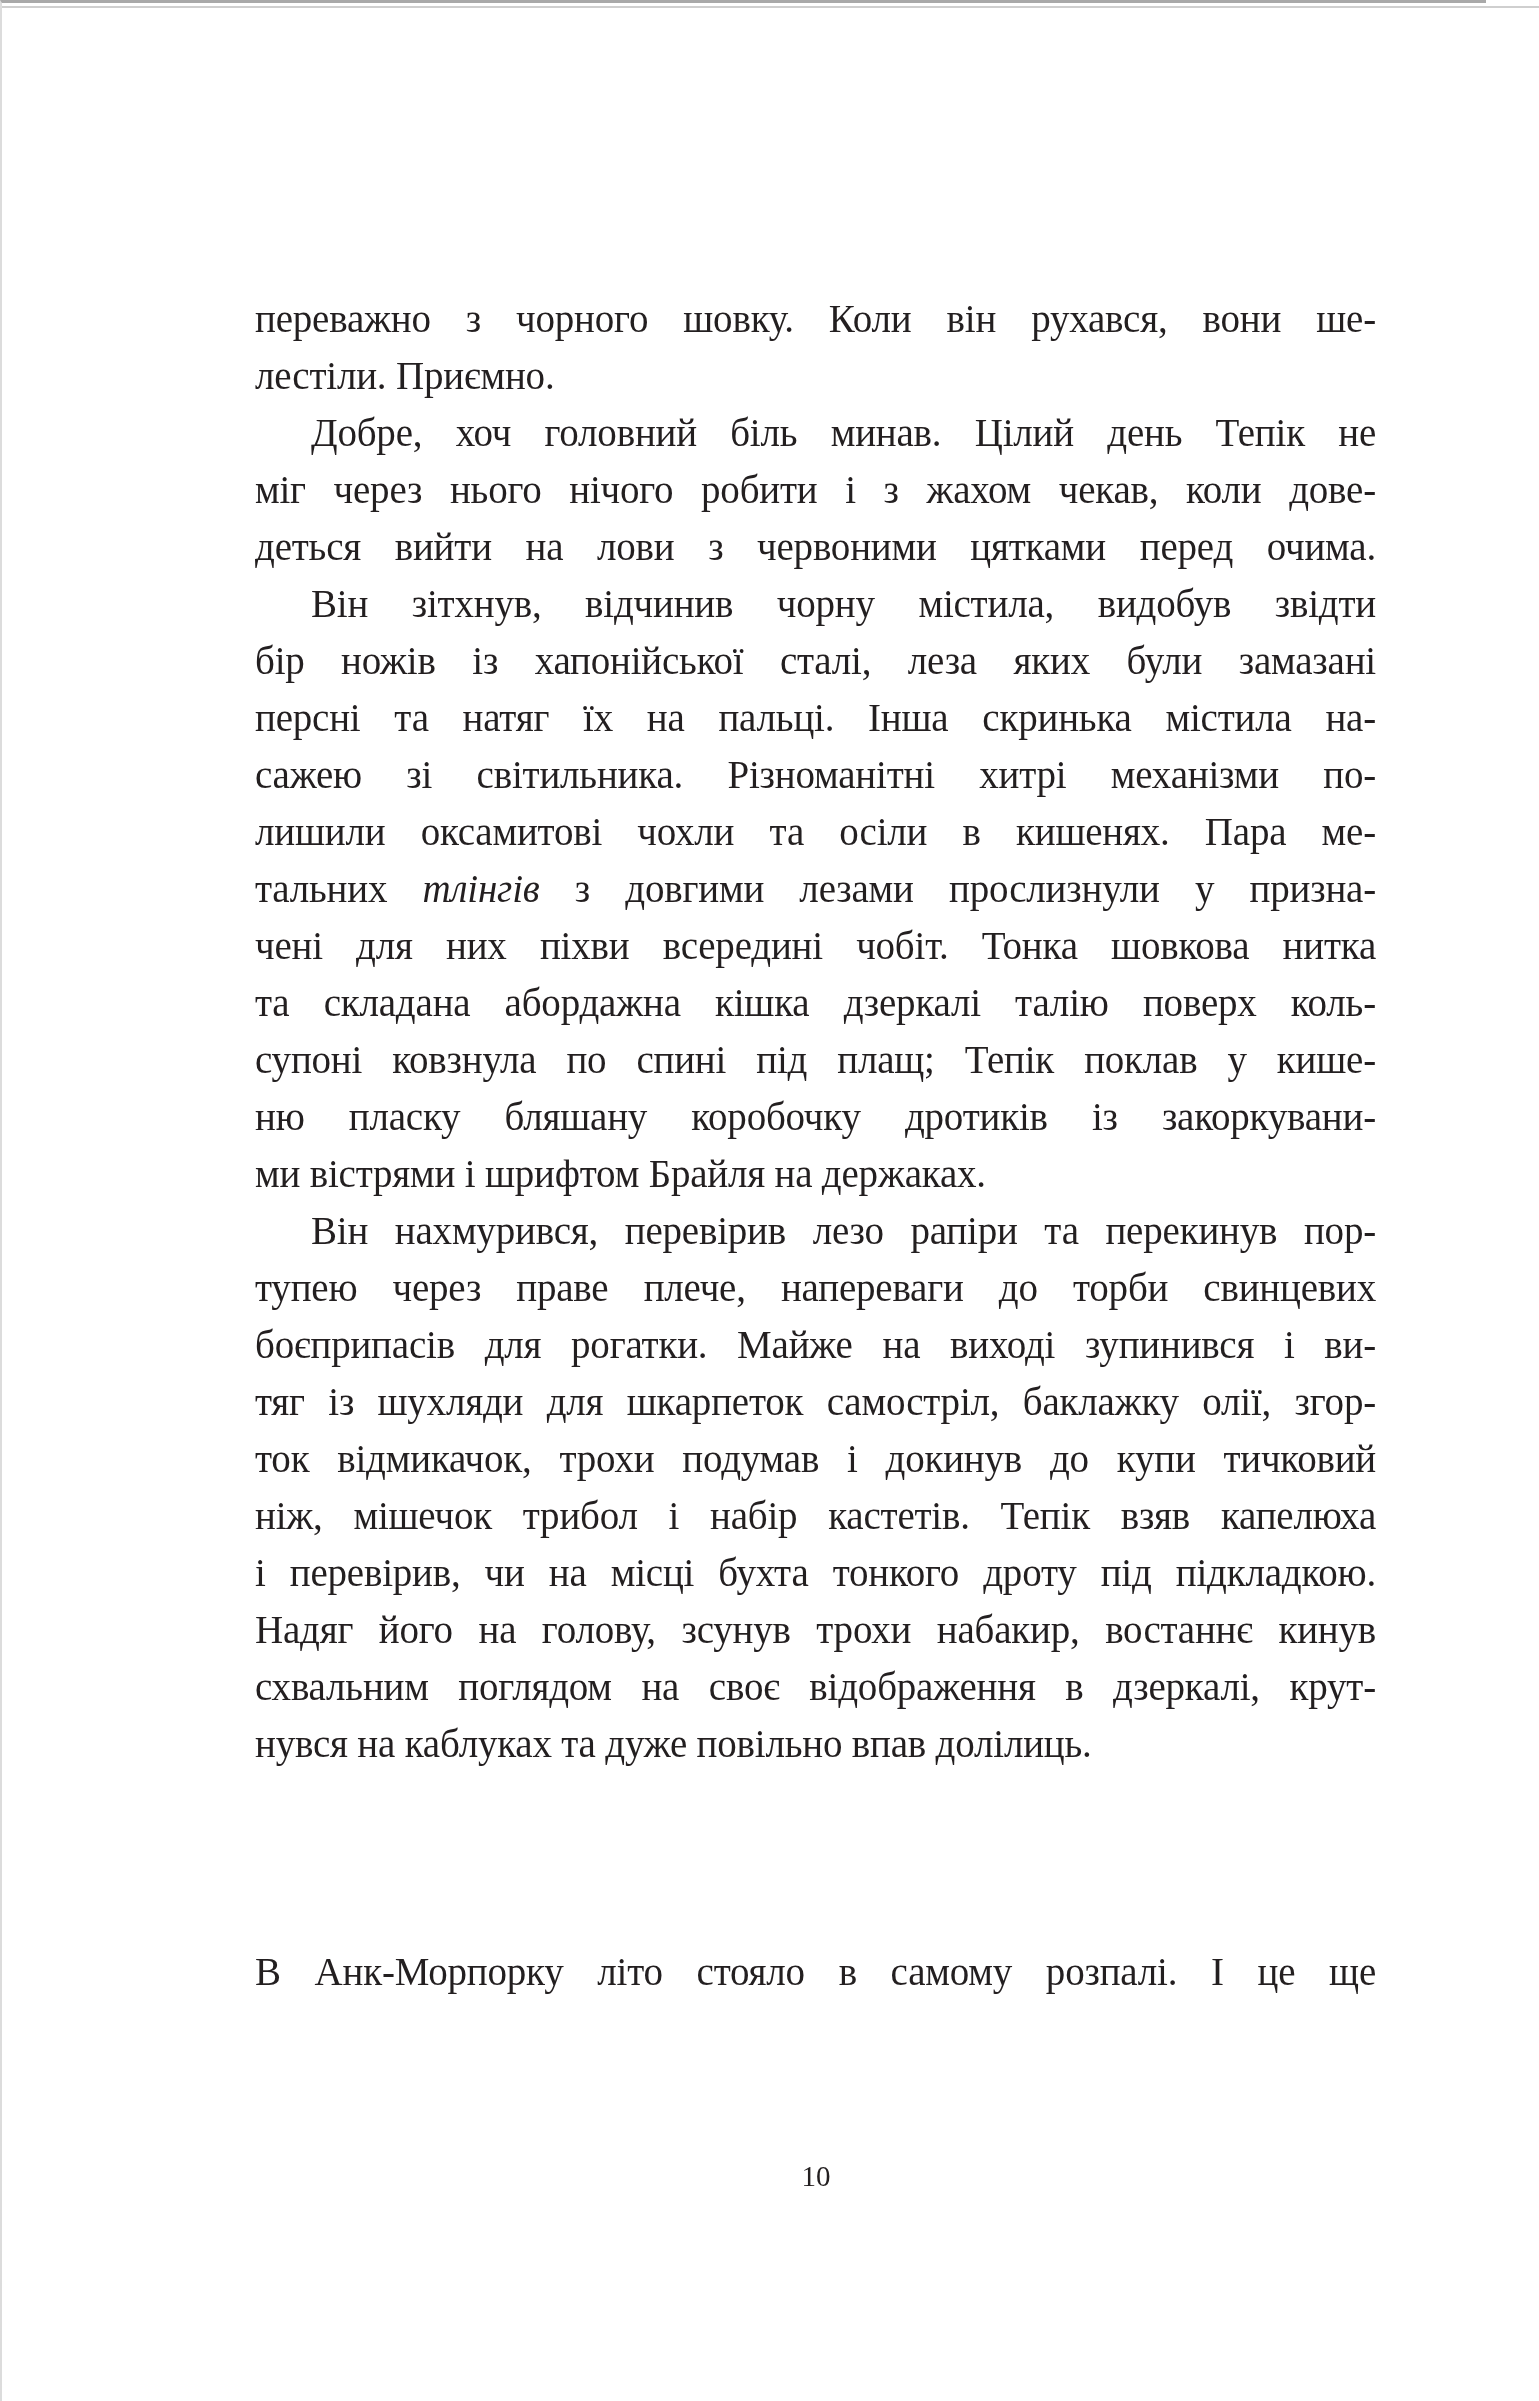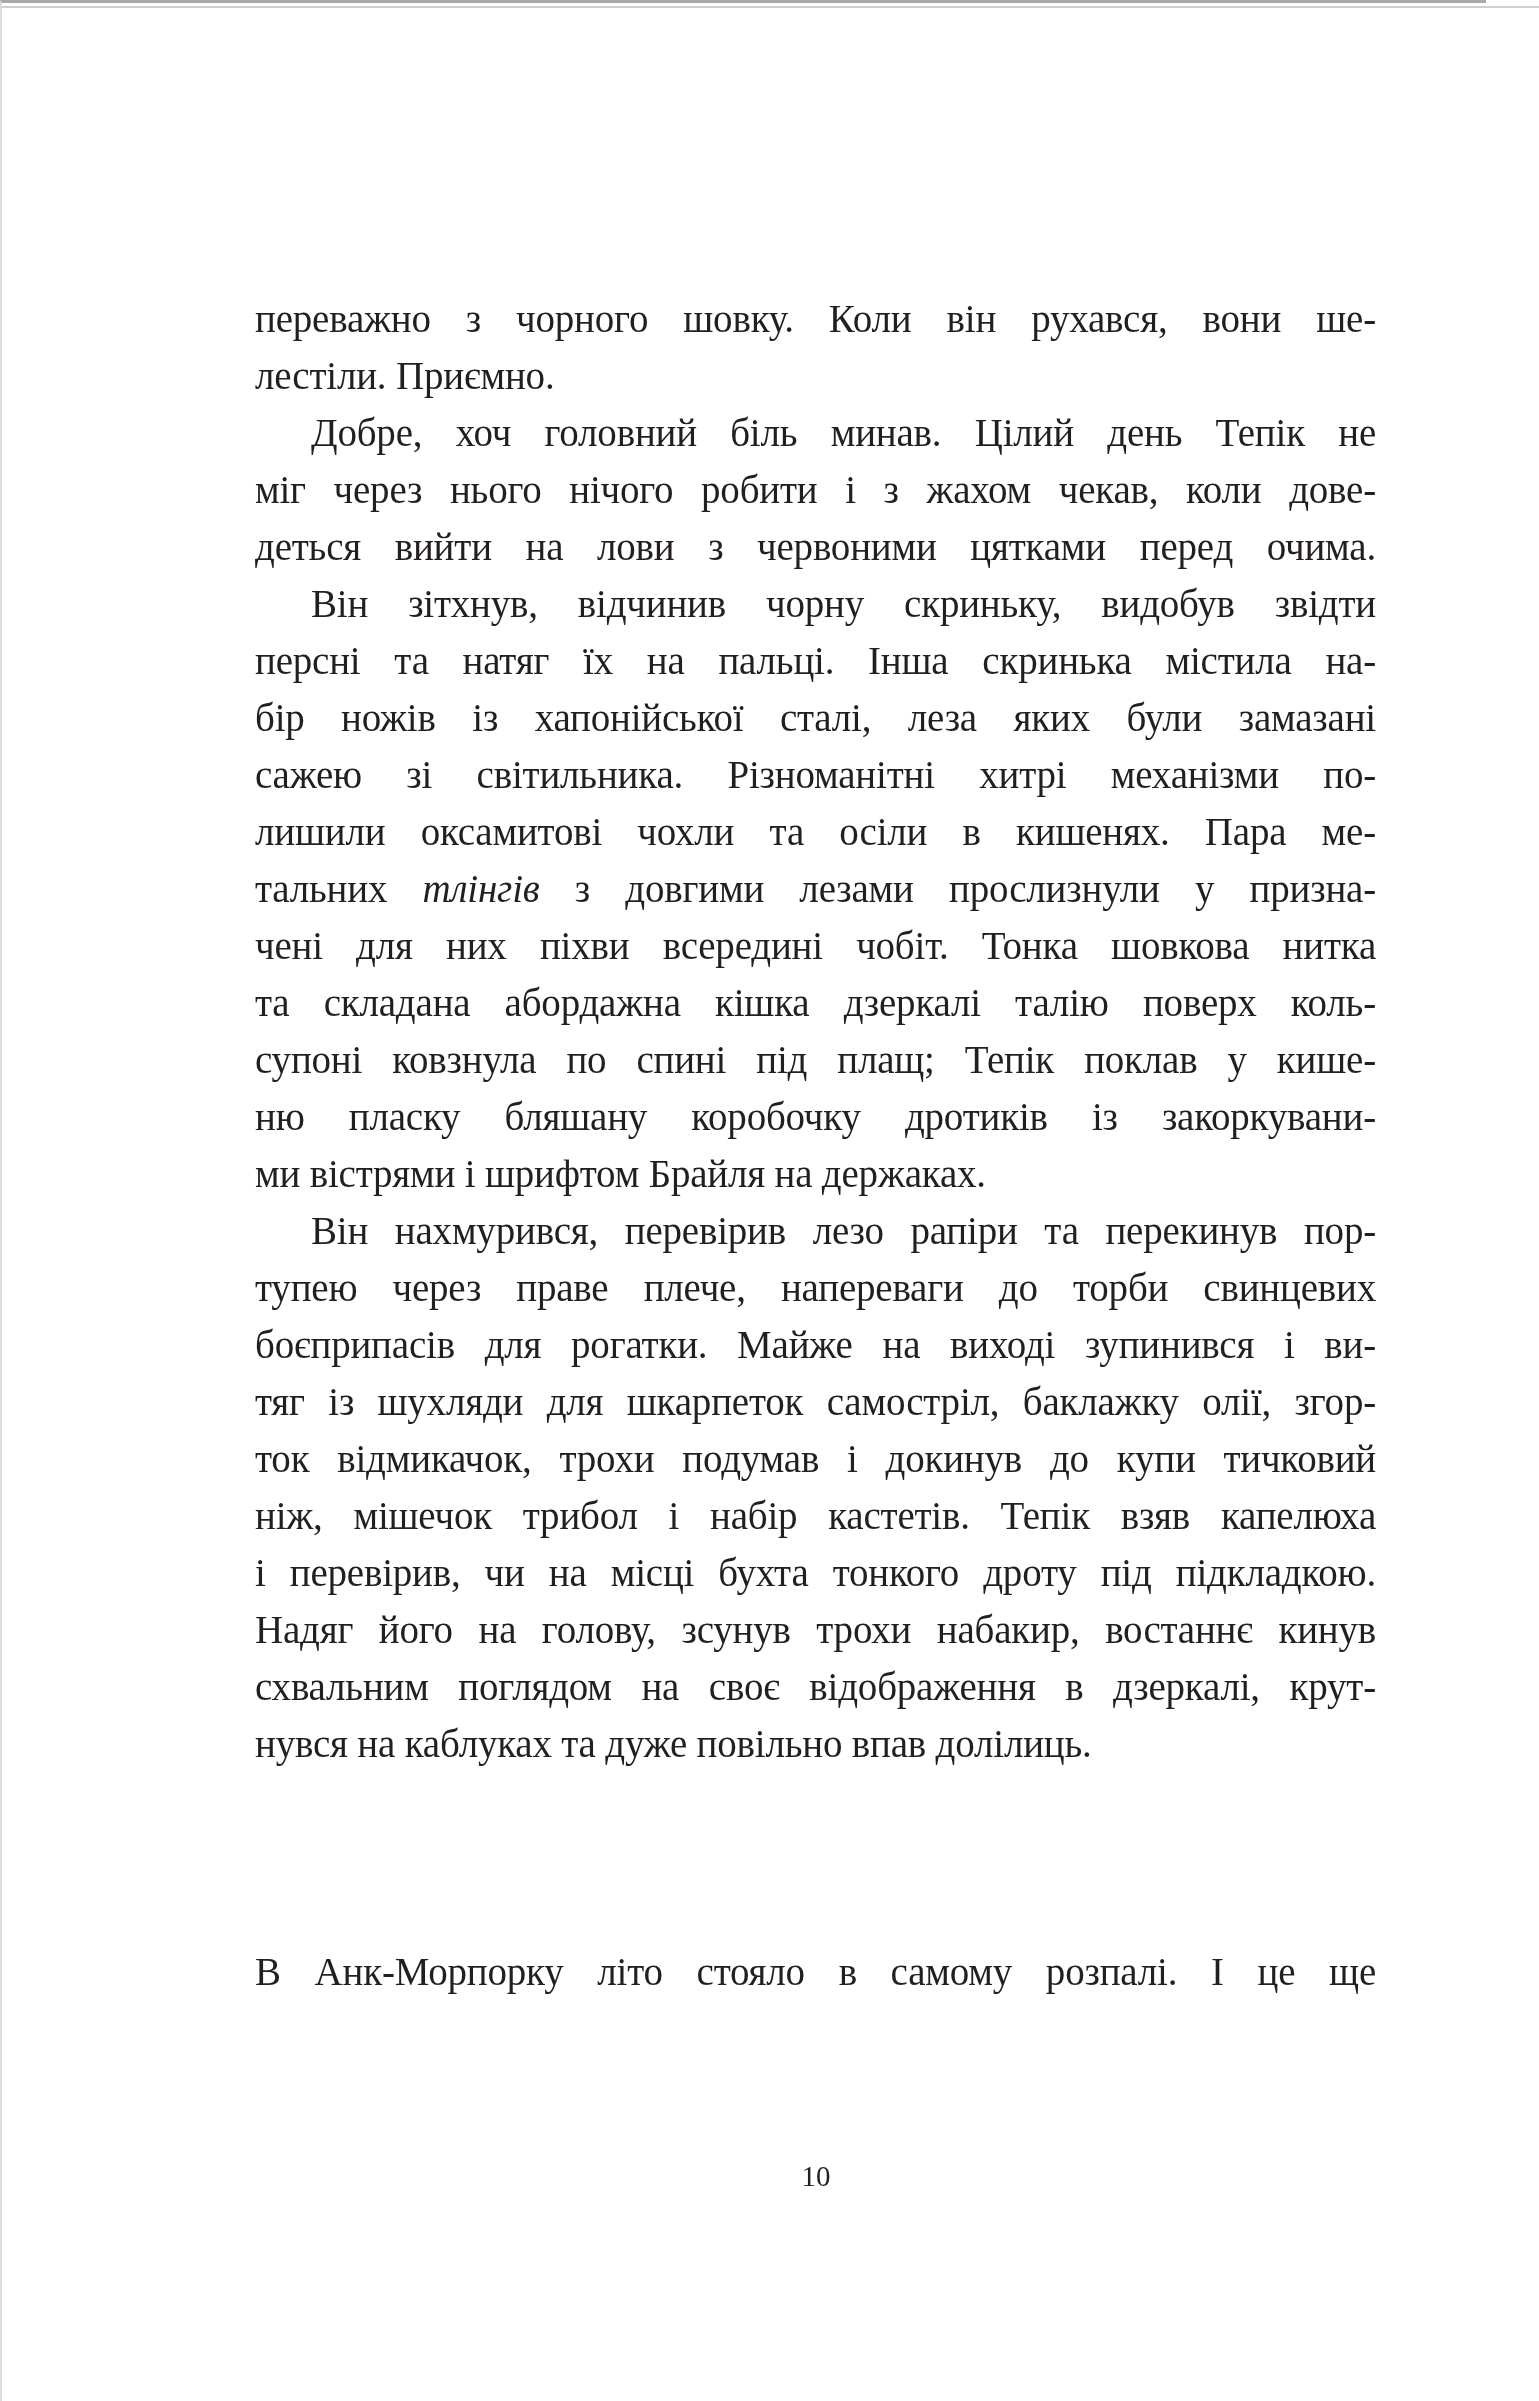--- a/index.html
+++ b/index.html
@@ -90,23 +90,23 @@
         <span class="line last">лестіли. Приємно.</span>
       </div>
 
       <div>
         <span class="line indent">Добре, хоч головний біль минав. Цілий день Тепік не</span>
         <span class="line">міг через нього нічого робити і з жахом чекав, коли дове-</span>
         <span class="line">деться вийти на лови з червоними цятками перед очима.</span>
       </div>
 
       <div>
-        <span class="line indent">Він зітхнув, відчинив чорну скриньку, видобув звідти</span>
+        <span class="line indent">Він зітхнув, відчинив чорну містила, видобув звідти</span>
+        <span class="line">бір ножів із хапонійської сталі, леза яких були замазані</span>
         <span class="line">персні та натяг їх на пальці. Інша скринька містила на-</span>
-        <span class="line">бір ножів із хапонійської сталі, леза яких були замазані</span>
         <span class="line">сажею зі світильника. Різноманітні хитрі механізми по-</span>
         <span class="line">лишили оксамитові чохли та осіли в кишенях. Пара ме-</span>
         <span class="line"><span>тальних </span><span class="it">тлінгів</span><span> з довгими лезами прослизнули у призна-</span></span>
         <span class="line">чені для них піхви всередині чобіт. Тонка шовкова нитка</span>
         <span class="line">та складана абордажна кішка дзеркалі талію поверх коль-</span>
         <span class="line">супоні ковзнула по спині під плащ; Тепік поклав у кише-</span>
         <span class="line">ню пласку бляшану коробочку дротиків із закоркувани-</span>
         <span class="line last">ми вістрями і шрифтом Брайля на держаках.</span>
       </div>
 

